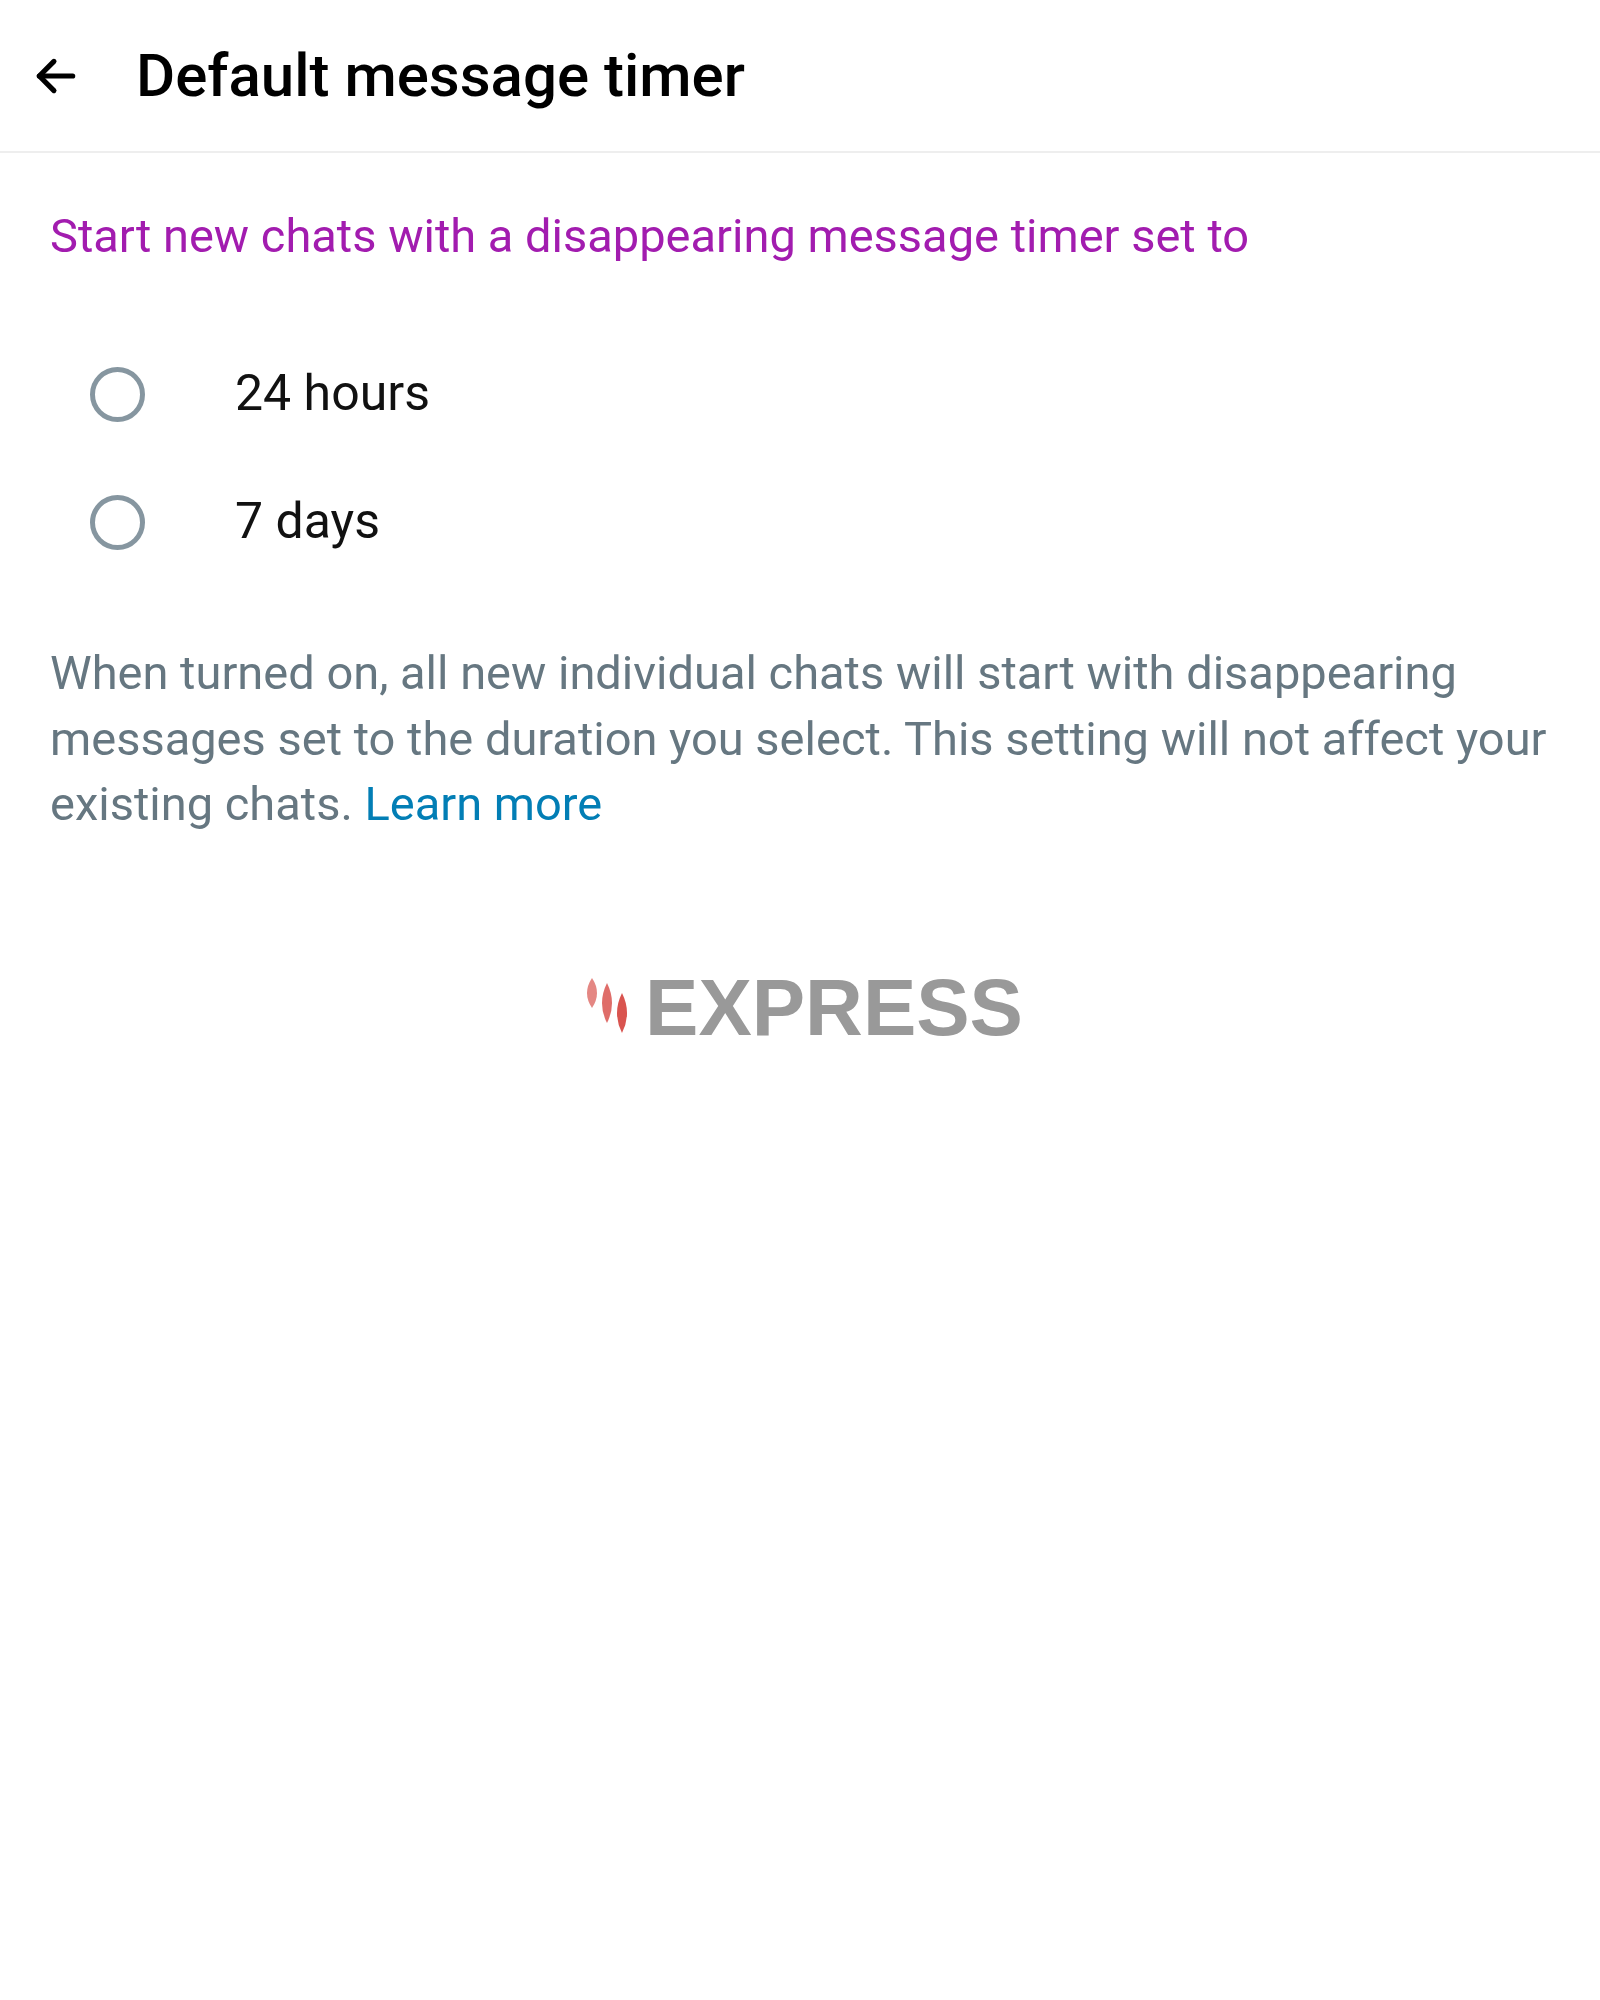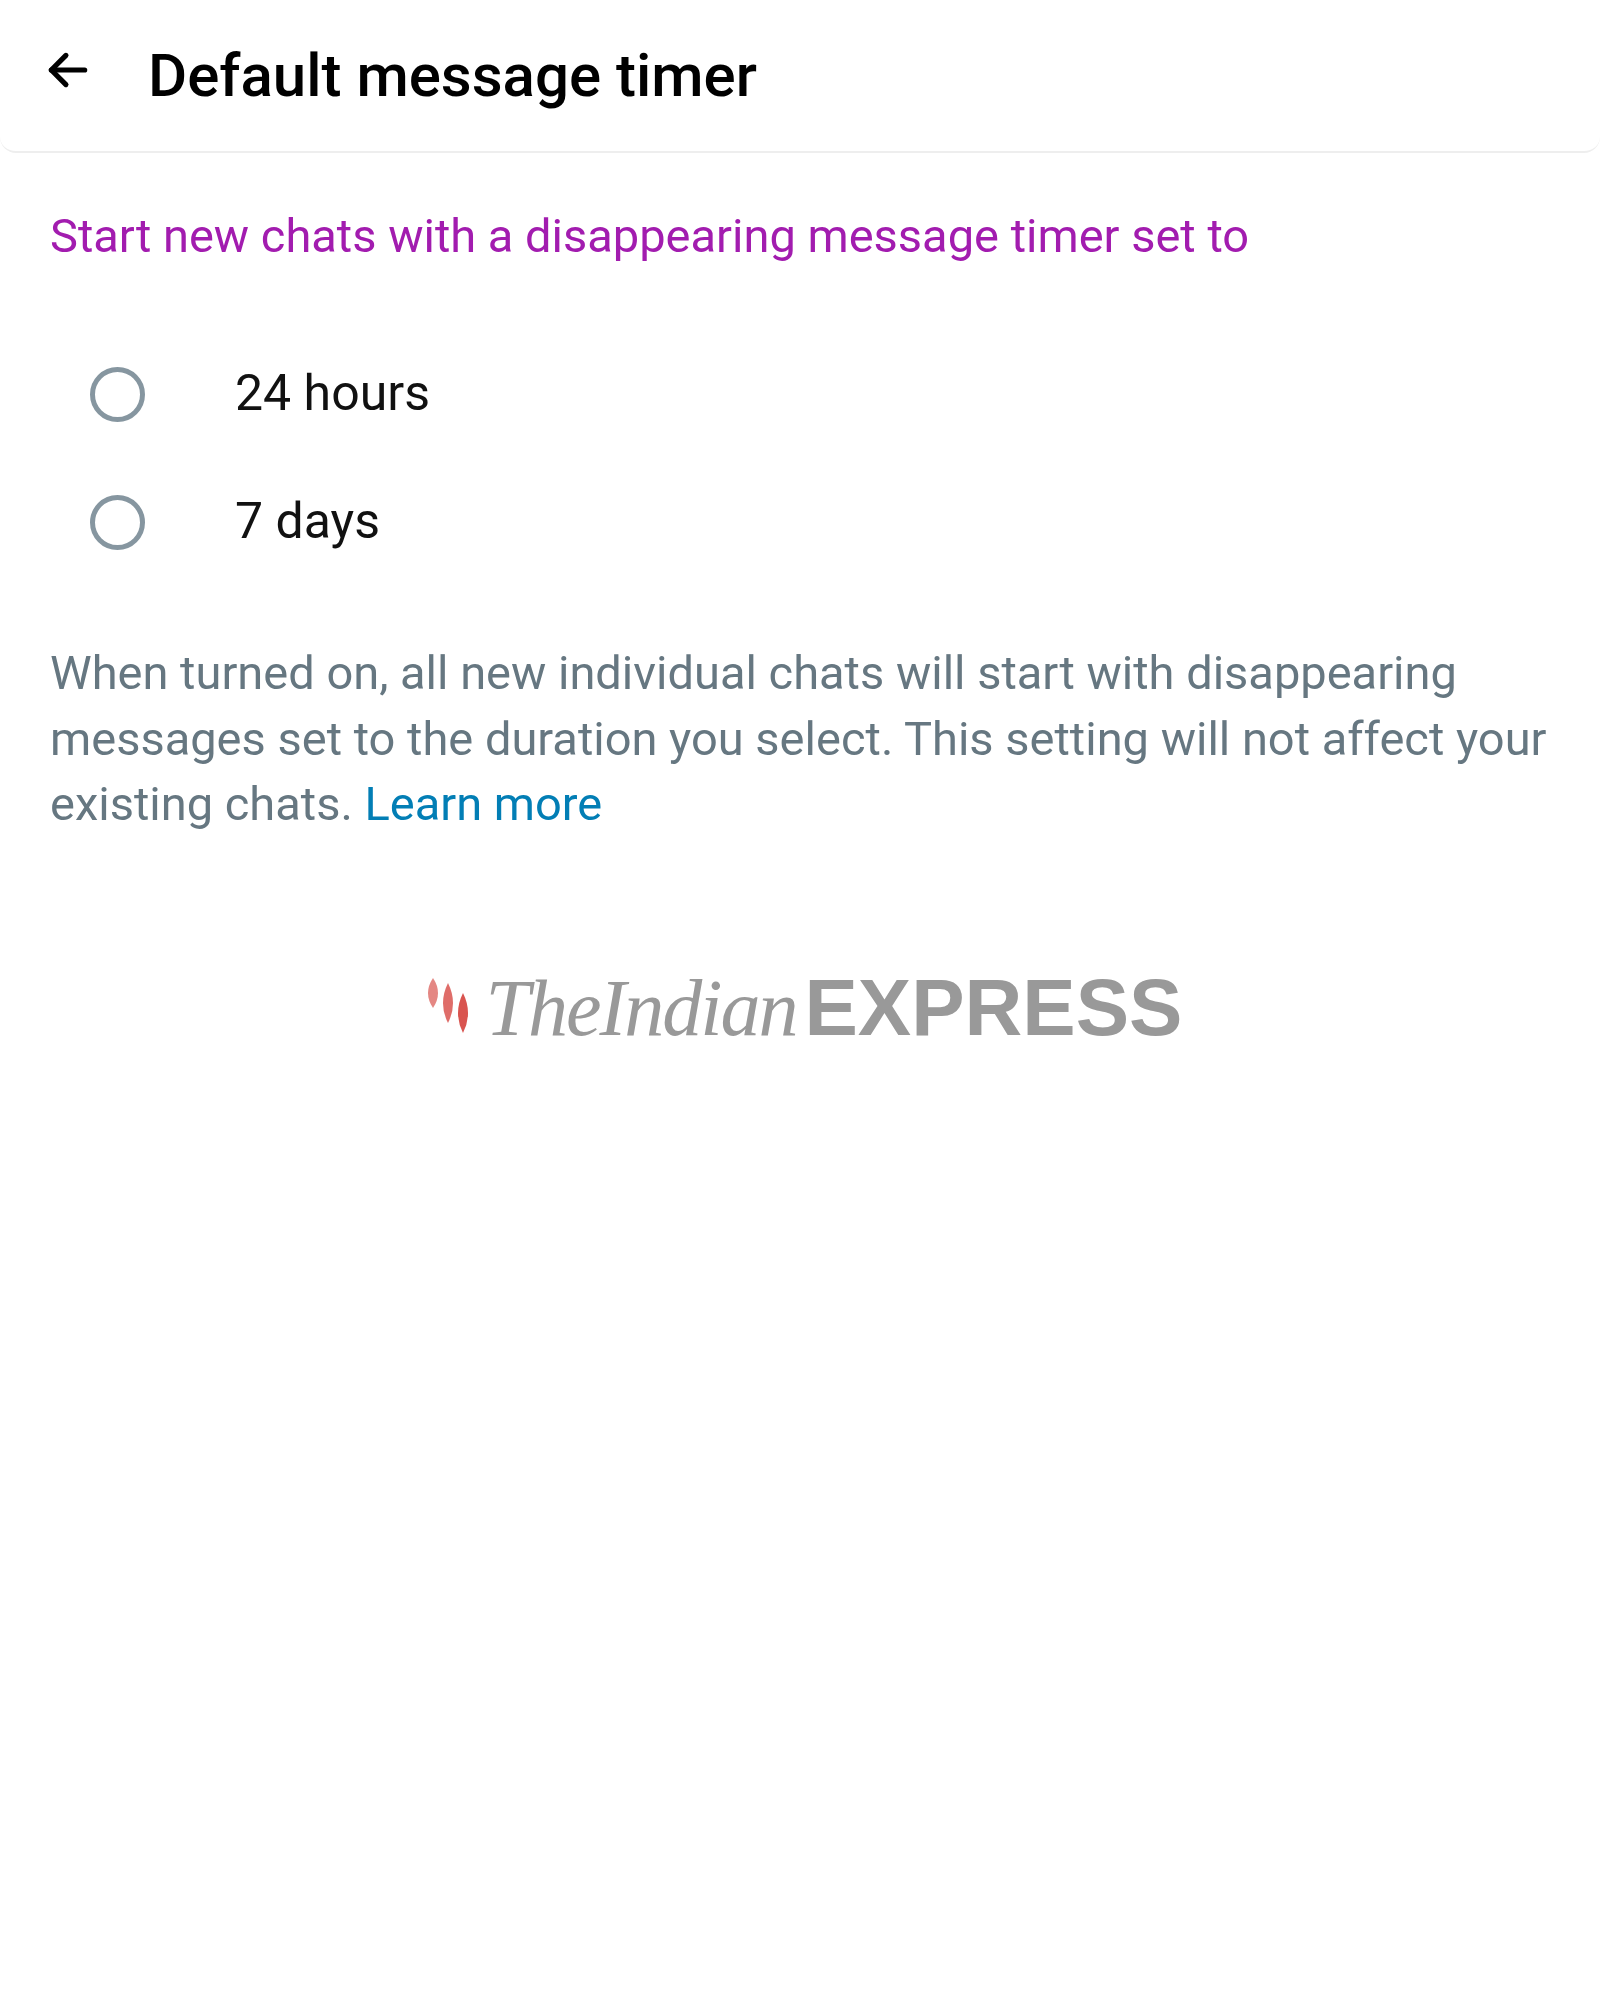--- a/index.html
+++ b/index.html
@@ -8,24 +8,23 @@
       box-sizing: border-box;
     }
     body {
       font-family: -apple-system, BlinkMacSystemFont, 'Segoe UI', Roboto, Helvetica, Arial, sans-serif;
       background: #ffffff;
       width: 1600px;
       height: 2000px;
     }
     .header {
       display: flex;
-      align-items: flex-start;
-      padding: 40px 38px;
+      align-items: center;
+      padding: 40px 26px;
       border-bottom: 2px solid #eeeeee;
-      border-radius: 16px;
     }
     .back-icon {
       width: 60px;
       height: 60px;
       display: flex;
       align-items: center;
       justify-content: center;
       cursor: pointer;
     }
     .back-icon svg {
@@ -155,15 +154,14 @@
 </p>
 
 <div class="watermark">
   <span class="watermark-icon">
     <svg viewBox="0 0 24 28" fill="currentColor">
       <path d="M6 2 Q10 8 6 14 Q2 8 6 2 Z" opacity="0.7"></path>
       <path d="M12 4 Q16 12 12 20 Q8 12 12 4 Z" opacity="0.85"></path>
       <path d="M18 8 Q22 16 18 24 Q14 16 18 8 Z"></path>
     </svg>
   </span>
-  <span class="watermark-text-1">TheIndian</span>
     <span class="watermark-text-2">EXPRESS</span>
 </div>
 
 </body></html>

